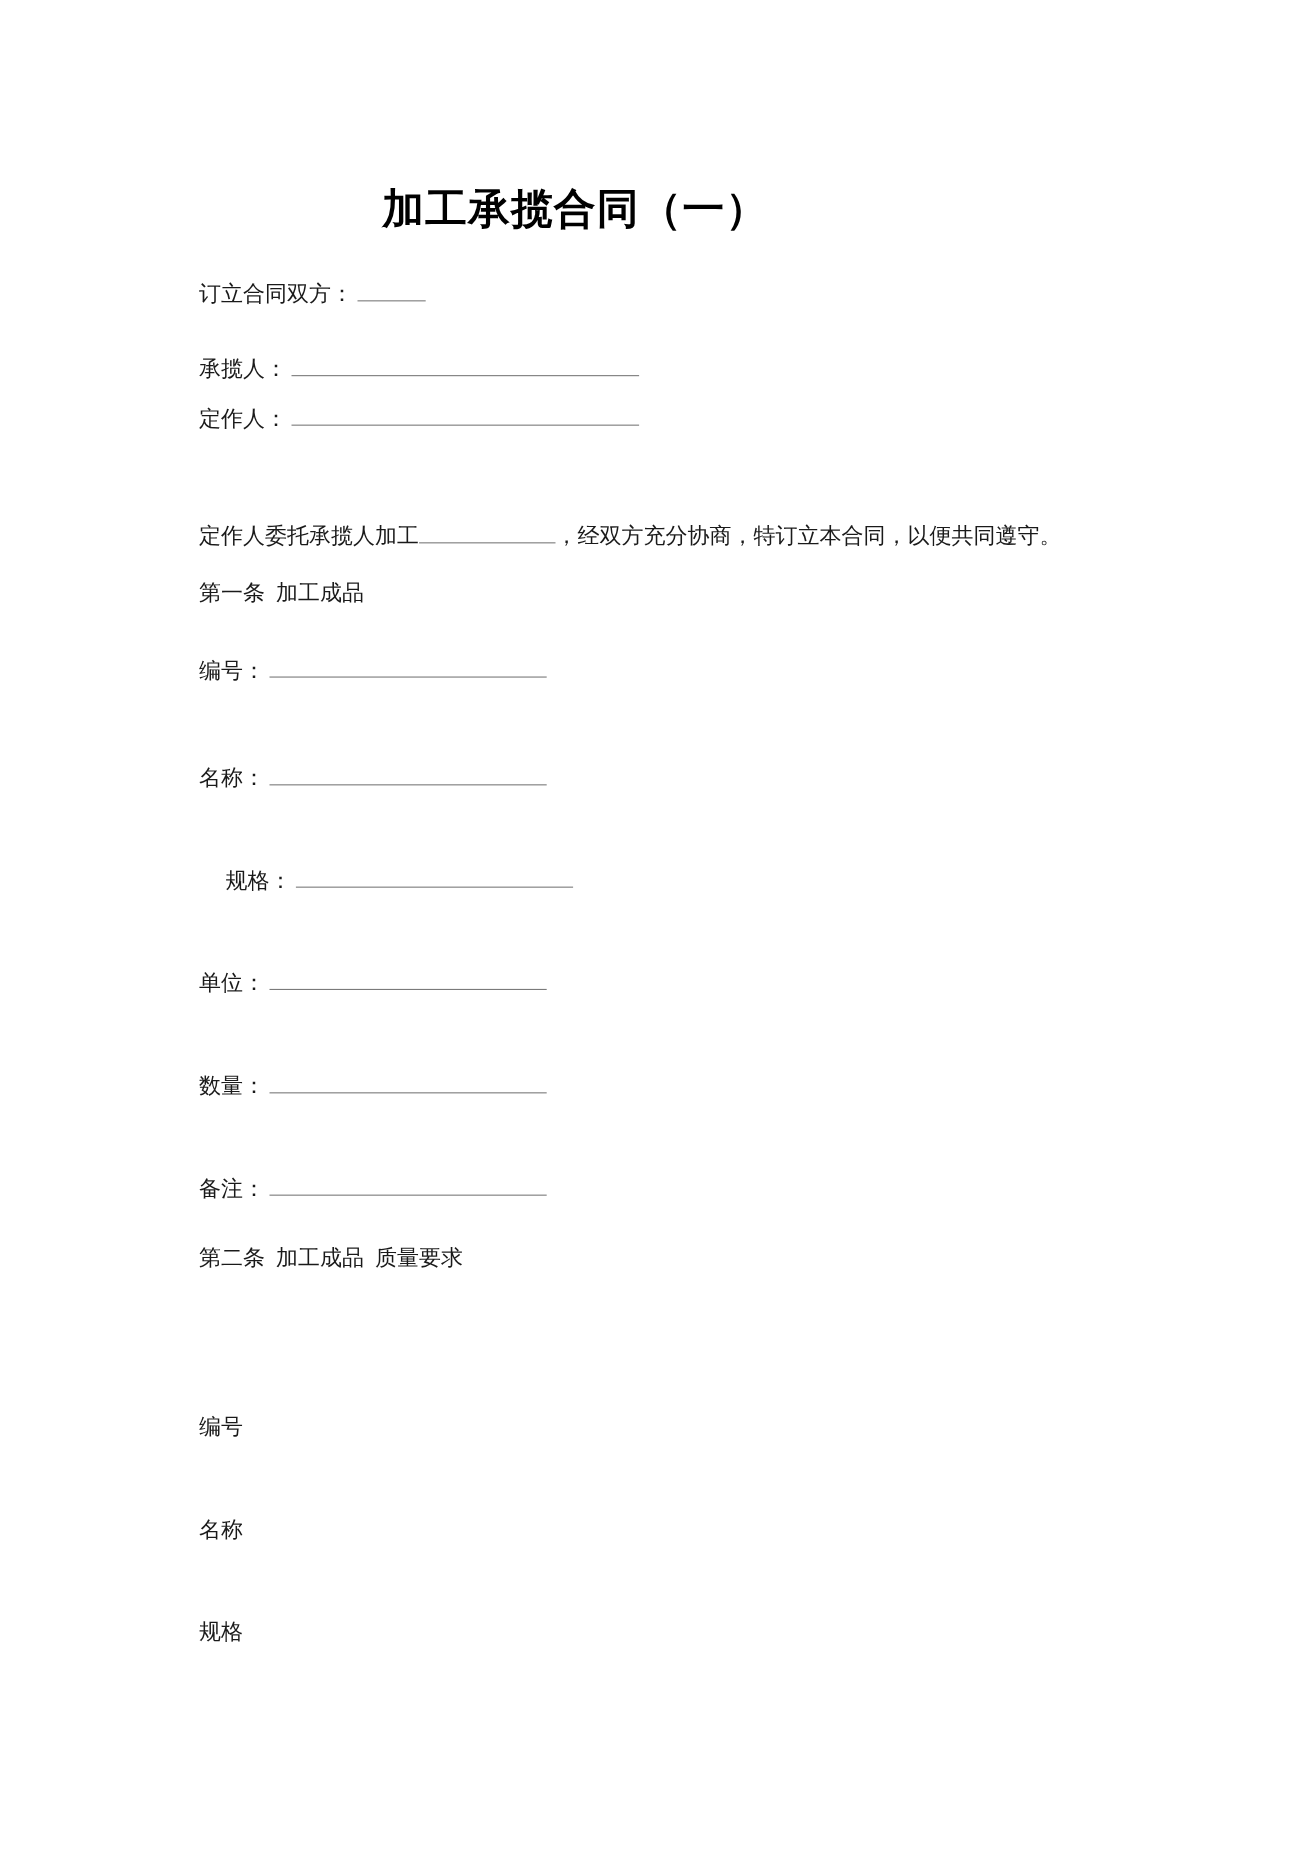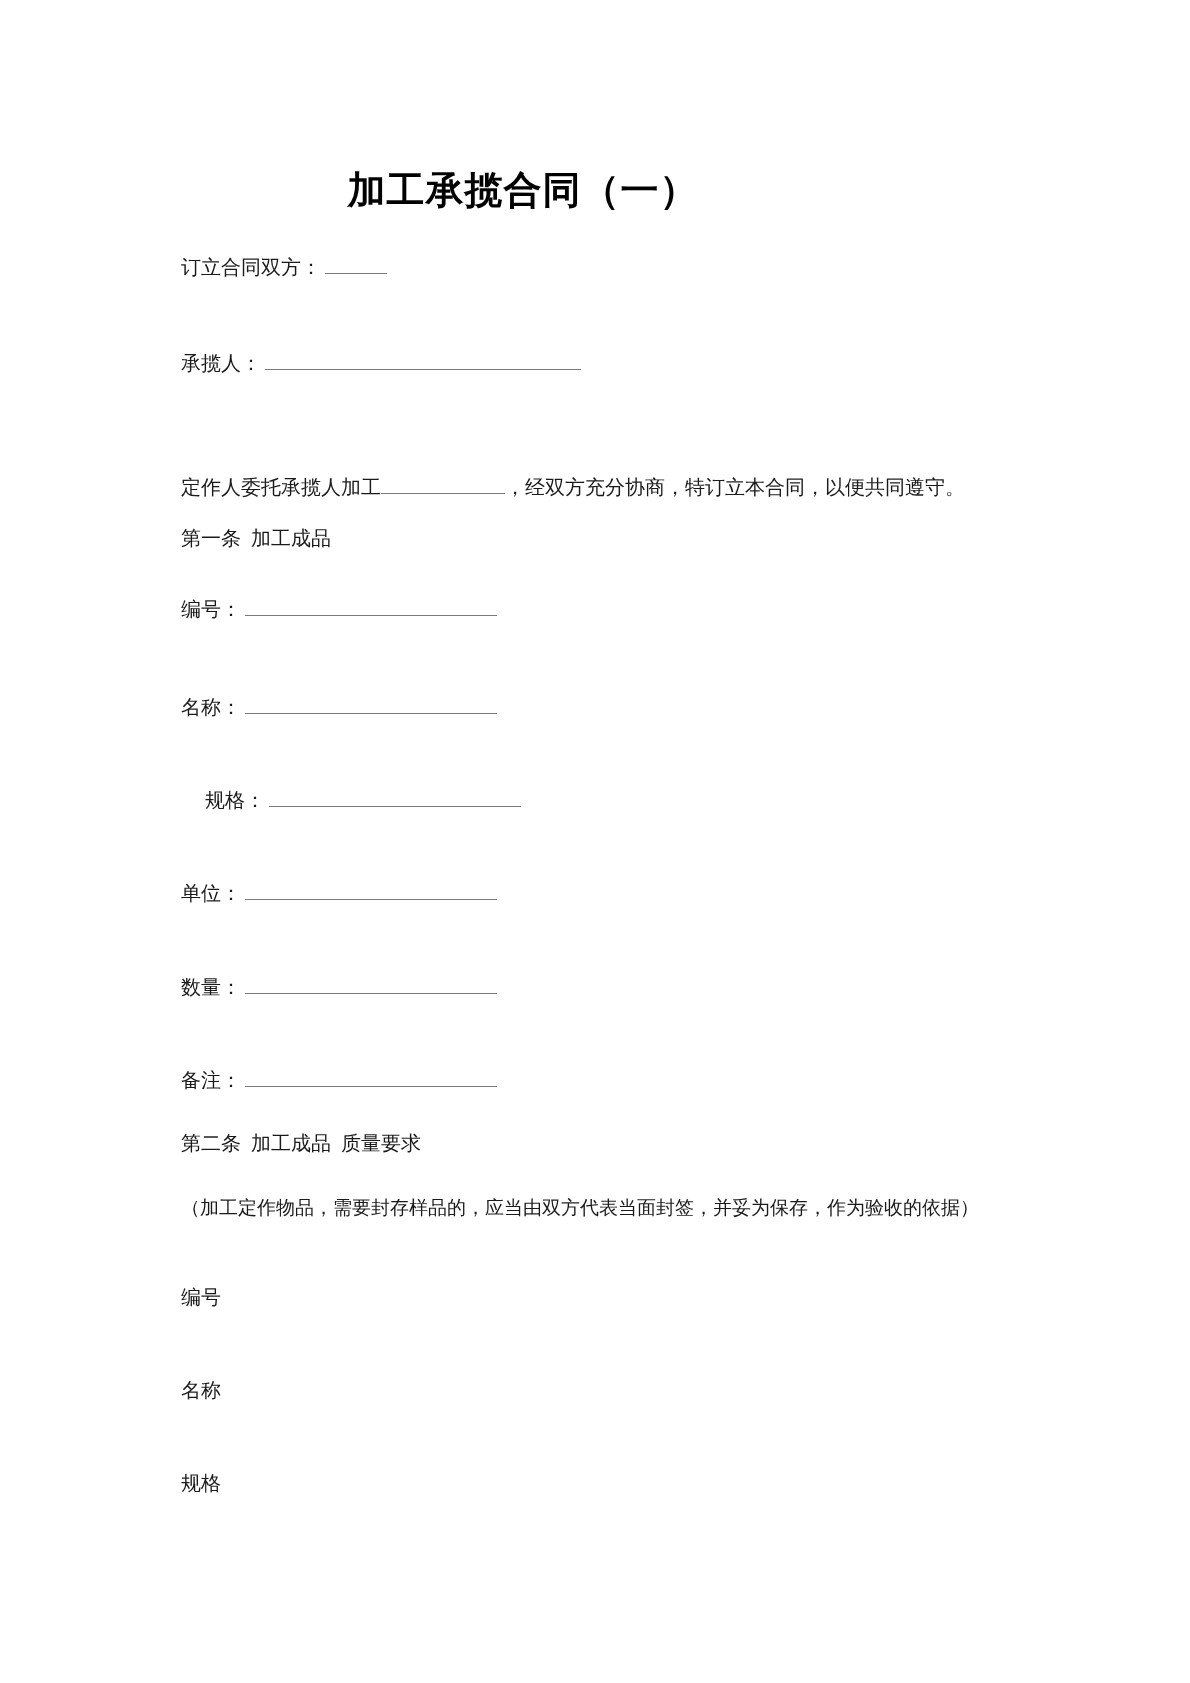--- a/index.html
+++ b/index.html
@@ -67,24 +67,27 @@
 <body>
 
 <div class="page">
 
   <div class="title">加工承揽合同（一）</div>
 
   <div class="line" style="top:254px;">
     <span>订立合同双方：</span><span class="blank short"></span>
   </div>
 
-  <div class="line" style="top:322px;margin-top:28px;">
+  <div class="line" style="top:322px;">
     <span>承揽人：</span><span class="blank party"></span>
   </div>
 
+  <div class="line" style="top:367px;">
+    <span>定作人：</span><span class="blank party"></span>
+  </div>
 
   <div class="line" style="top:474px;">
     <span>定作人委托承揽人加工</span><span class="blank mid"></span><span>，经双方充分协商，特订立本合同，以便共同遵守。</span>
   </div>
 
   <div class="line" style="top:525px;">
     <span>第一条</span><span class="gap"></span><span>加工成品</span>
   </div>
 
   <div class="line" style="top:596px;text-align:center;">
@@ -108,21 +111,20 @@
   </div>
 
   <div class="line" style="top:1067px;">
     <span>备注：</span><span class="blank field"></span>
   </div>
 
   <div class="line" style="top:1130px;">
     <span>第二条</span><span class="gap"></span><span>加工成品</span><span class="gap"></span><span>质量要求</span>
   </div>
 
-  <div class="para" style="top:1192px;">（加工定作物品，需要封存样品的，应当由双方代表当面封签，并妥为保存，作为验收的依据）</div>
 
   <div class="line" style="top:1284px;">编号</div>
 
   <div class="line" style="top:1377px;">名称</div>
 
   <div class="line" style="top:1470px;">规格</div>
 
 </div>
 
 </body></html>

